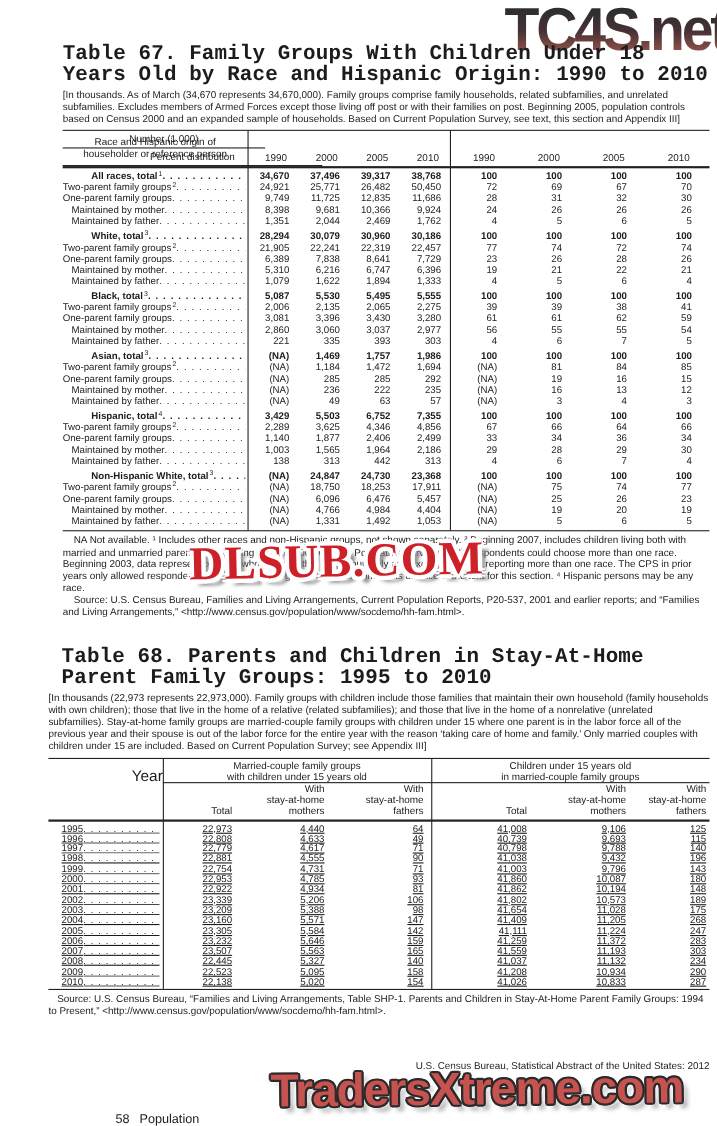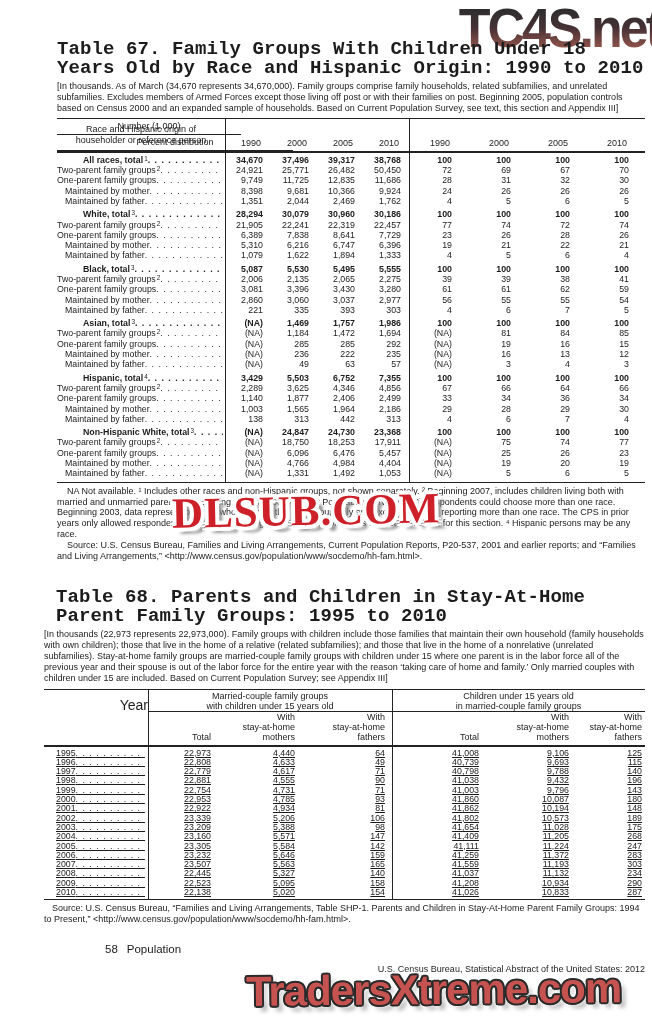--- a/index.html
+++ b/index.html
@@ -110,21 +110,21 @@
   .w-k0 { width:70px; padding-right:7px; }
   .w-k1 { width:88px; padding-right:11px; }
   .w-k2 { width:86px; padding-right:7px; }
   .w-k3 { width:92px; padding-right:5px; }
   .w-k4 { width:88px; padding-right:3px; }
   .w-k5 { width:73px; padding-right:3px; }
   .t68 .vl.v1 { left:104px; } .t68 .vl.v2 { left:348px; }
   .src68 { margin-top:3px; font-size:9px; line-height:10.9px; text-indent:8px; }
 
   
-  .footer-left { position:absolute; left:57px; top:943px; font-size:11.5px;padding-left:48px; }
+  .footer-left { position:absolute; left:57px; top:1012px; font-size:11.5px;padding-left:48px; }
   .footer-left .pnum { margin-right:9px; }
   .footer-right { position:absolute; right:7px; top:964px; font-size:9px; }
 </style>
 </head>
 <body>
 
 <div id="page">
 
   <div class="wm wm-tc4s">TC4S.net</div>
 

